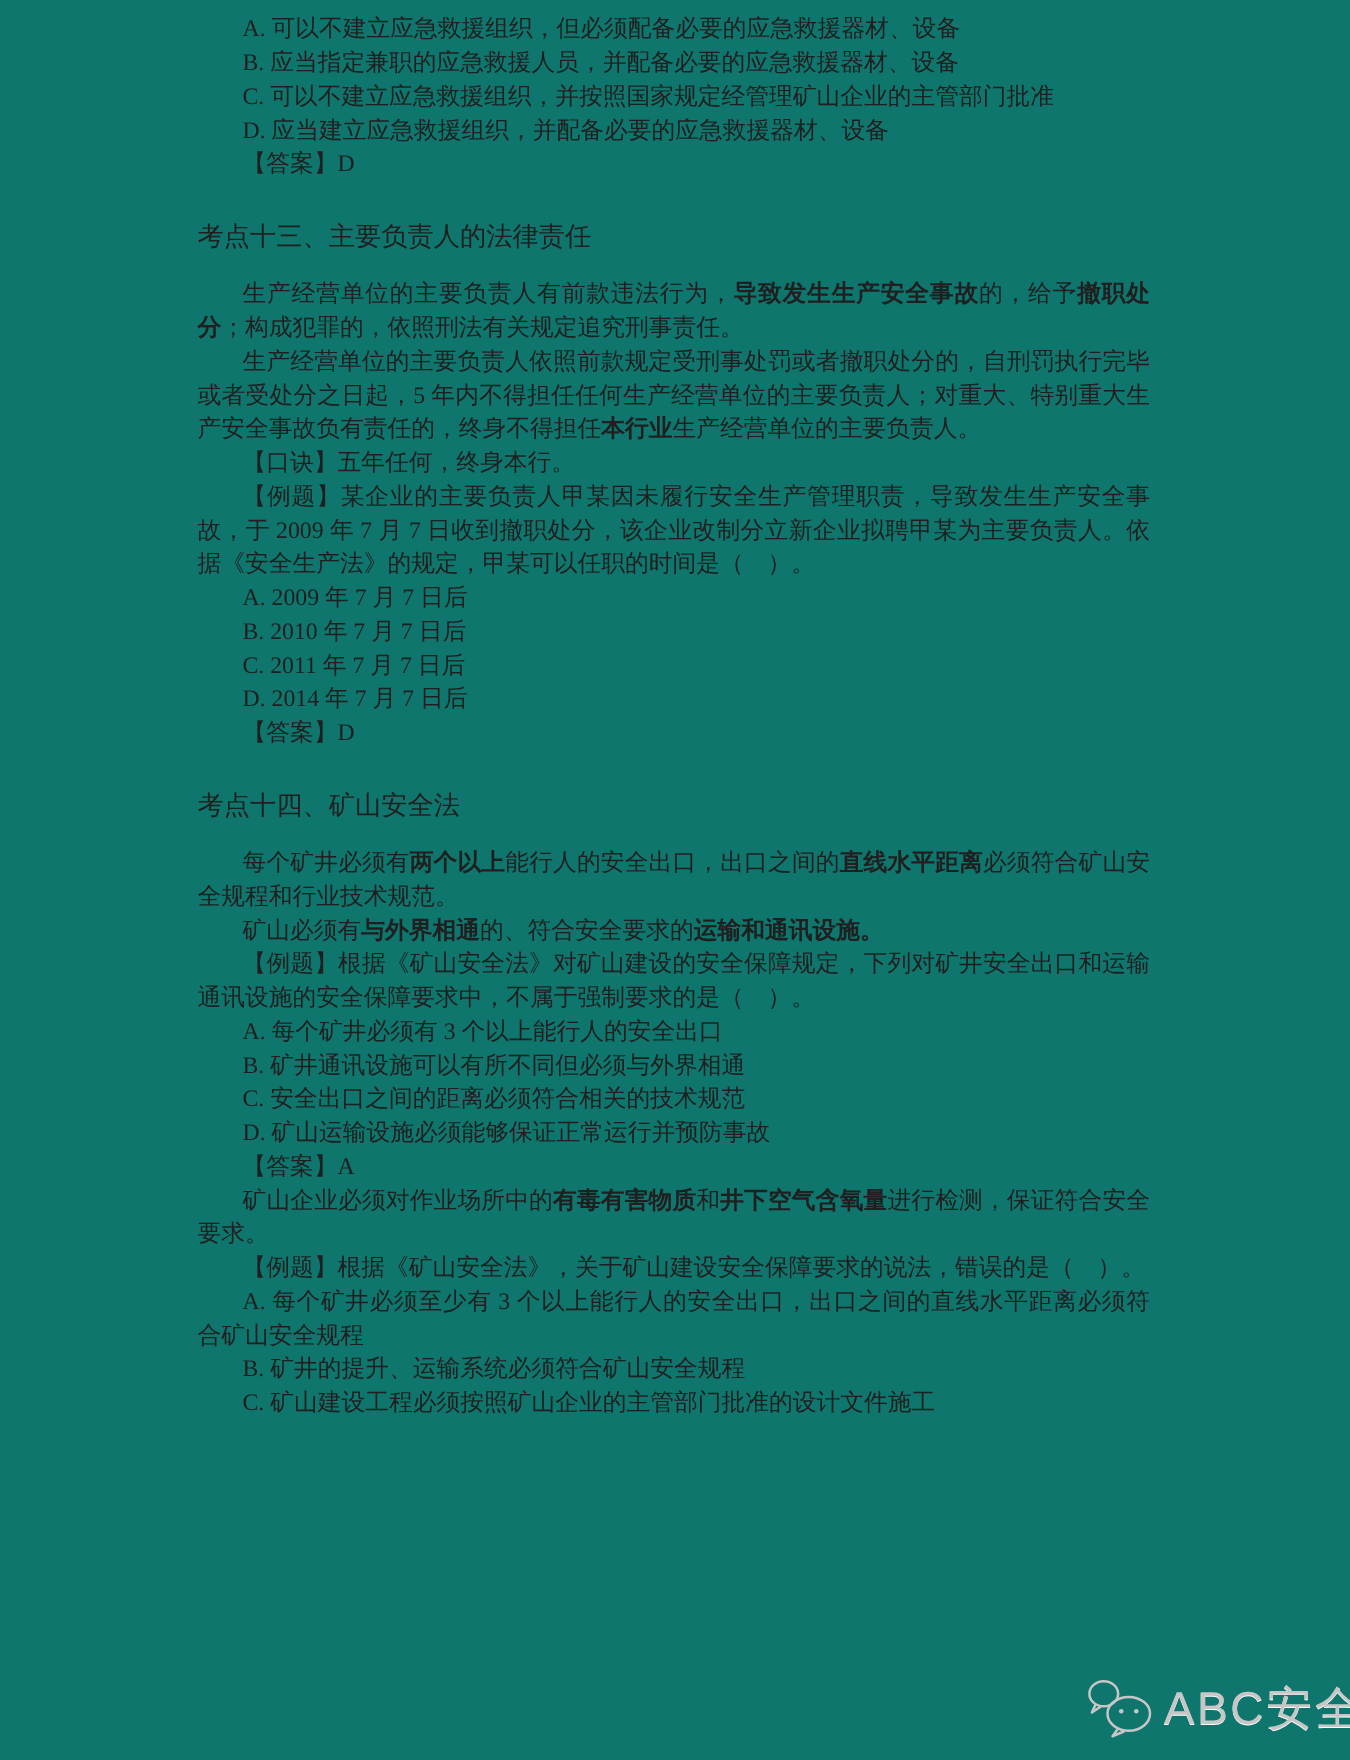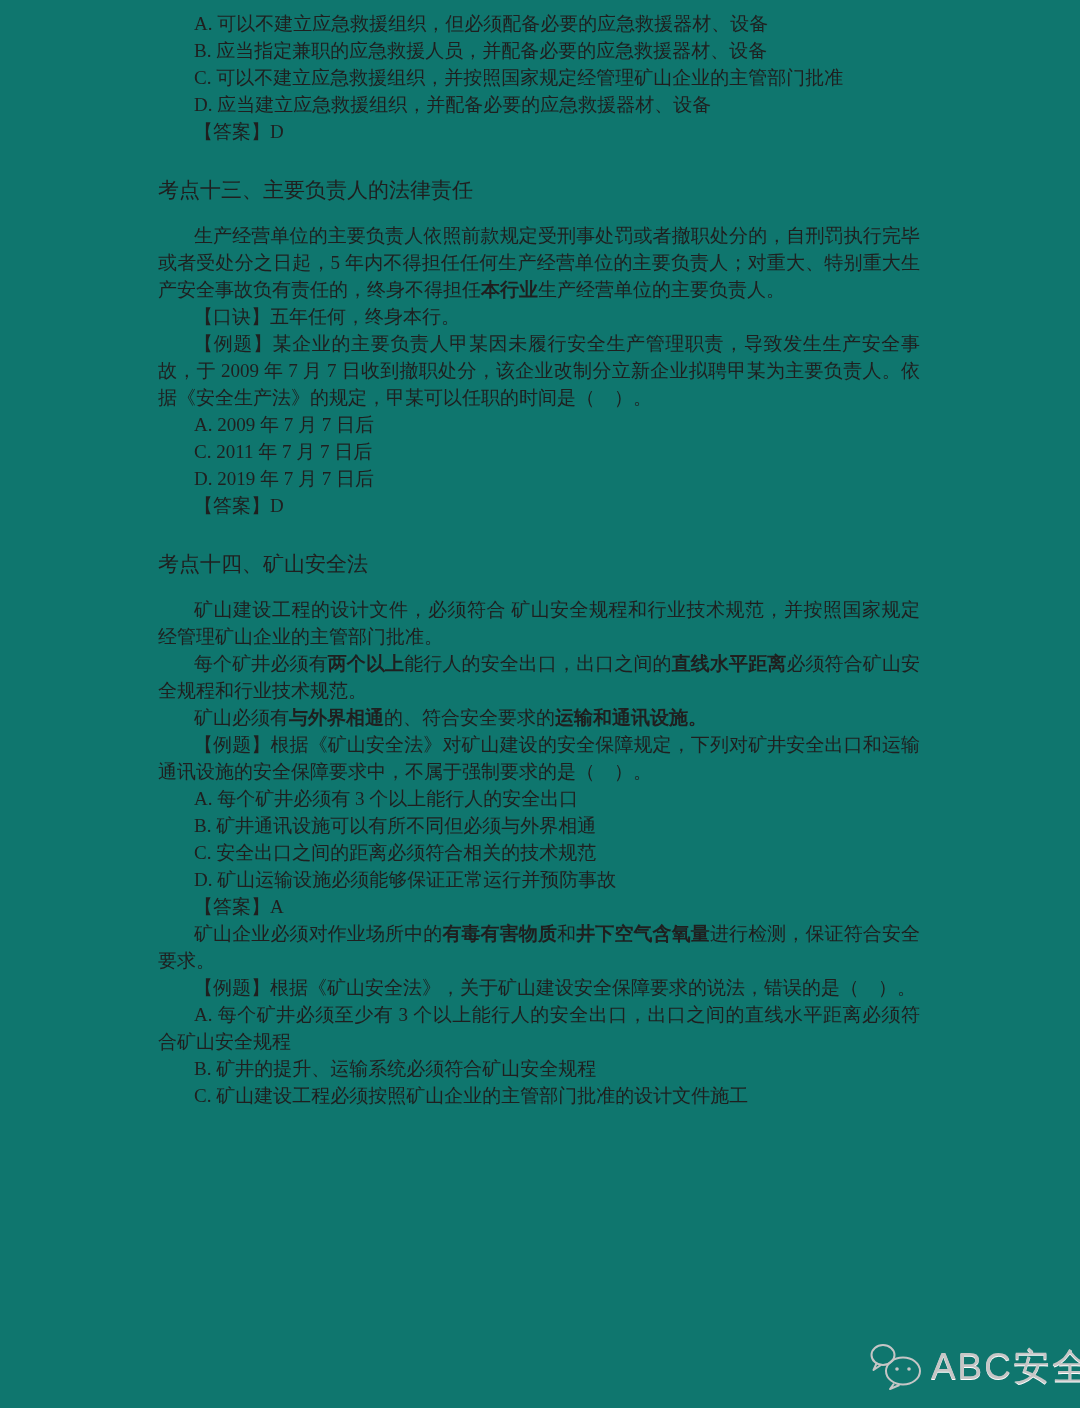--- a/index.html
+++ b/index.html
@@ -60,29 +60,30 @@
 <body>
 
 <div class="page">
   <div class="content">
       <p class="block option"><span>A. 可以不建立应急救援组织，但必须配备必要的应急救援器材、设备</span></p>
       <p class="block option"><span>B. 应当指定兼职的应急救援人员，并配备必要的应急救援器材、设备</span></p>
       <p class="block option"><span>C. 可以不建立应急救援组织，并按照国家规定经管理矿山企业的主管部门批准</span></p>
       <p class="block option"><span>D. 应当建立应急救援组织，并配备必要的应急救援器材、设备</span></p>
       <p class="block answer"><span>【答案】D</span></p>
       <h2 class="block heading"><span>考点十三、主要负责人的法律责任</span></h2>
+      <p class="block para"><span>生产经营单位的主要负责人有前款违法行为，</span><span class="hl">导致发生生产安全事故</span><span>的，给予</span><span class="hl">撤职处分</span><span>；构成犯罪的，依照刑法有关规定追究刑事责任。</span></p>
       <p class="block para"><span>生产经营单位的主要负责人依照前款规定受刑事处罚或者撤职处分的，自刑罚执行完毕或者受处分之日起，5 年内不得担任任何生产经营单位的主要负责人；对重大、特别重大生产安全事故负有责任的，终身不得担任</span><span class="hl">本行业</span><span>生产经营单位的主要负责人。</span></p>
       <p class="block para"><span>【口诀】五年任何，终身本行。</span></p>
       <p class="block para"><span>【例题】某企业的主要负责人甲某因未履行安全生产管理职责，导致发生生产安全事故，于 2009 年 7 月 7 日收到撤职处分，该企业改制分立新企业拟聘甲某为主要负责人。依据《安全生产法》的规定，甲某可以任职的时间是（　）。</span></p>
       <p class="block option"><span>A. 2009 年 7 月 7 日后</span></p>
+      <p class="block option"><span>B. 2010 年 7 月 7 日后</span></p>
       <p class="block option"><span>C. 2011 年 7 月 7 日后</span></p>
-      <p class="block option"><span>D. 2019 年 7 月 7 日后</span></p>
+      <p class="block option"><span>D. 2014 年 7 月 7 日后</span></p>
       <p class="block answer"><span>【答案】D</span></p>
       <h2 class="block heading"><span>考点十四、矿山安全法</span></h2>
-      <p class="block para"><span>矿山建设工程的设计文件，必须符合 矿山安全规程和行业技术规范，并按照国家规定经管理矿山企业的主管部门批准。</span></p>
       <p class="block para"><span>每个矿井必须有</span><span class="hl">两个以上</span><span>能行人的安全出口，出口之间的</span><span class="hl">直线水平距离</span><span>必须符合矿山安全规程和行业技术规范。</span></p>
       <p class="block para"><span>矿山必须有</span><span class="hl">与外界相通</span><span>的、符合安全要求的</span><span class="hl">运输和通讯设施。</span></p>
       <p class="block para"><span>【例题】根据《矿山安全法》对矿山建设的安全保障规定，下列对矿井安全出口和运输通讯设施的安全保障要求中，不属于强制要求的是（　）。</span></p>
       <p class="block option"><span>A. 每个矿井必须有 3 个以上能行人的安全出口</span></p>
       <p class="block option"><span>B. 矿井通讯设施可以有所不同但必须与外界相通</span></p>
       <p class="block option"><span>C. 安全出口之间的距离必须符合相关的技术规范</span></p>
       <p class="block option"><span>D. 矿山运输设施必须能够保证正常运行并预防事故</span></p>
       <p class="block answer"><span>【答案】A</span></p>
       <p class="block para"><span>矿山企业必须对作业场所中的</span><span class="hl">有毒有害物质</span><span>和</span><span class="hl">井下空气含氧量</span><span>进行检测，保证符合安全要求。</span></p>
       <p class="block para"><span>【例题】根据《矿山安全法》，关于矿山建设安全保障要求的说法，错误的是（　）。</span></p>

